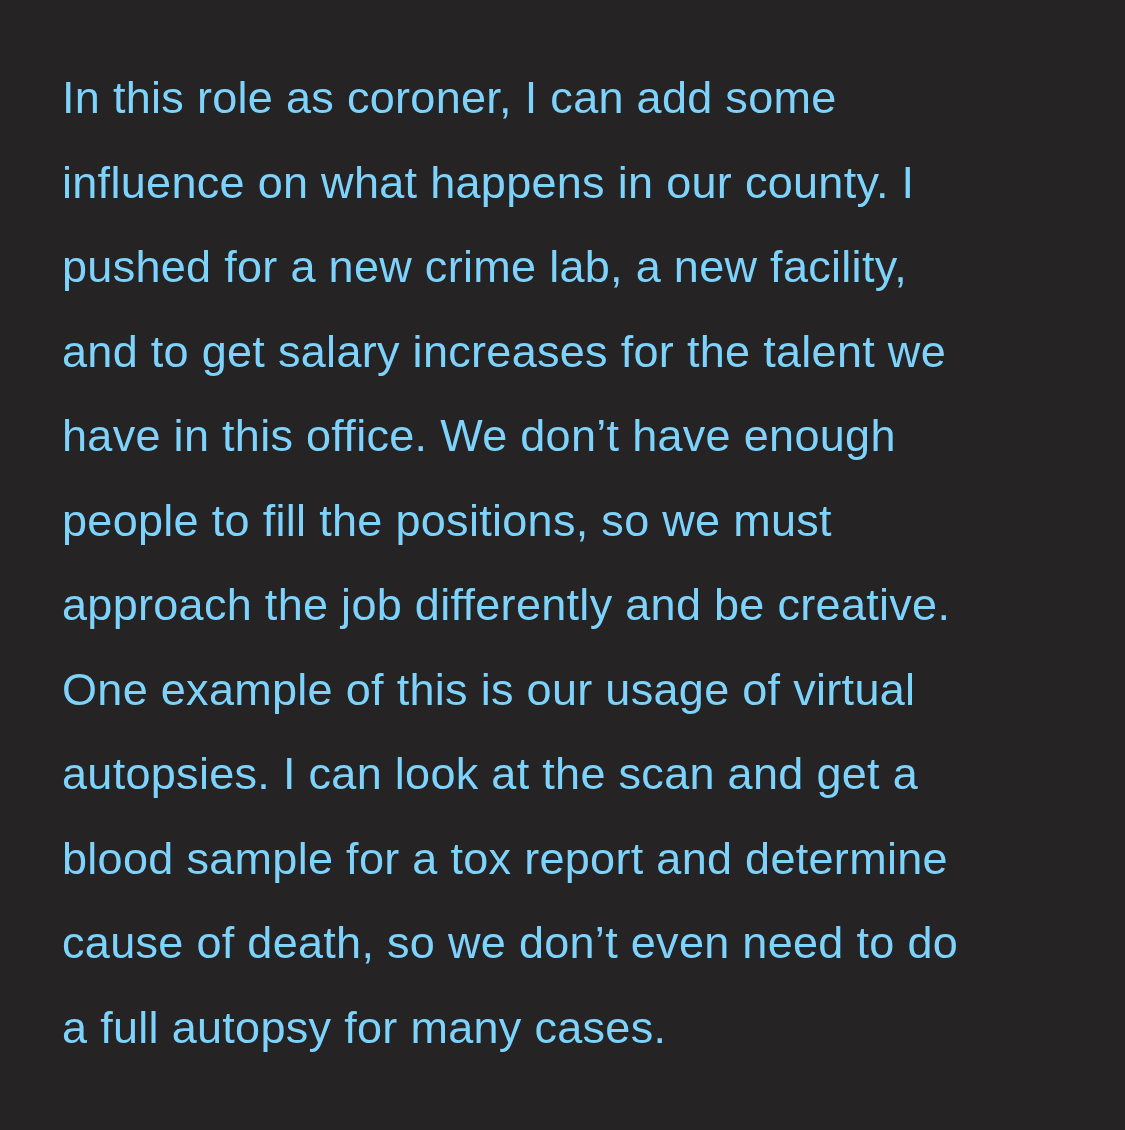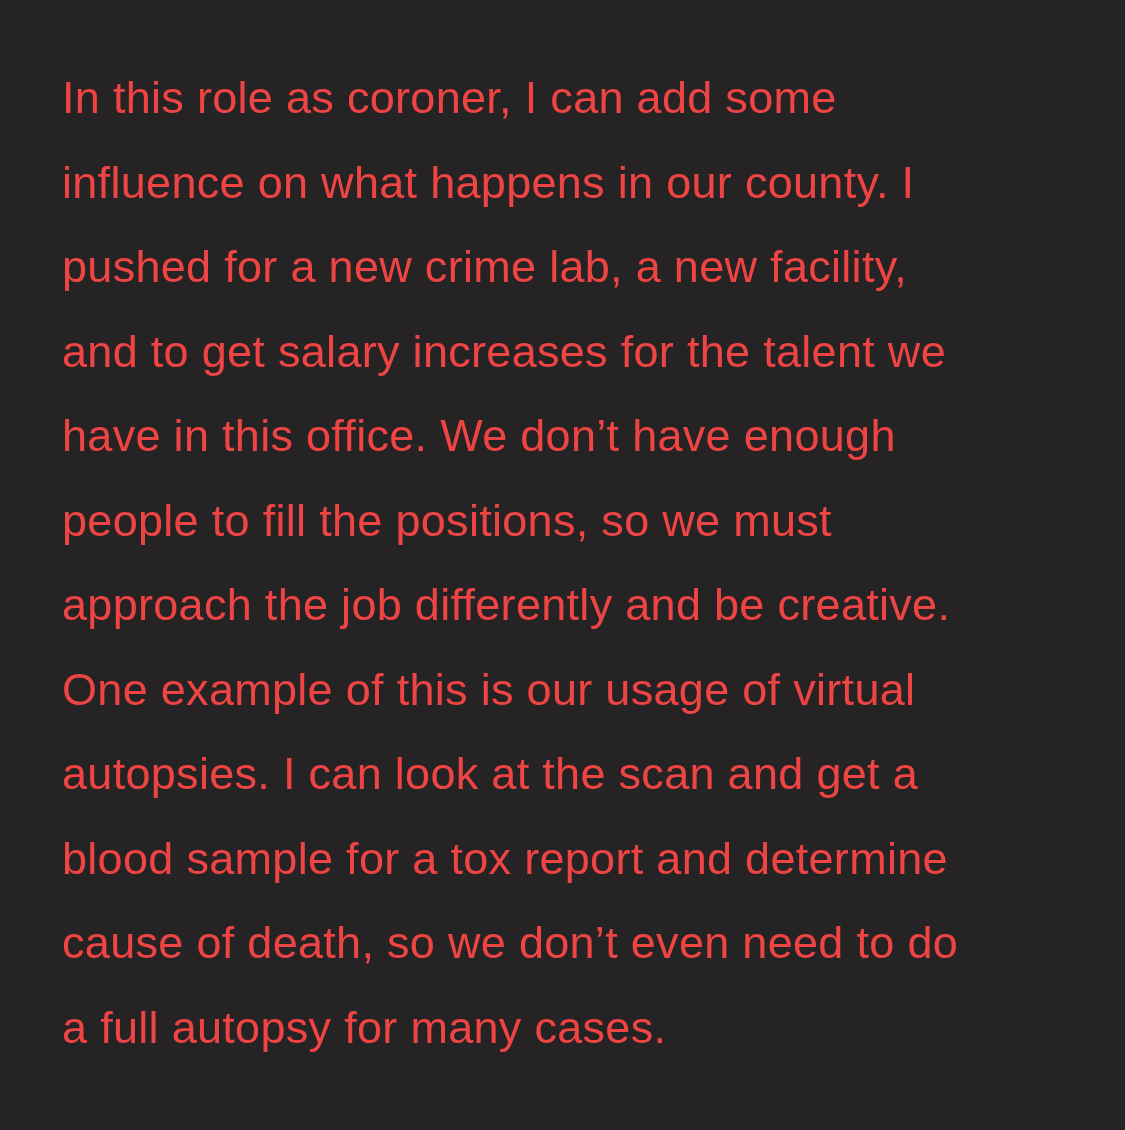--- a/index.html
+++ b/index.html
@@ -22,21 +22,21 @@
   .passage {
     position: absolute;
     left: 62px;
     top: 56px;
     width: 1005px;
     margin: 0;
     font-size: 45px;
     font-weight: 400;
     line-height: 84.5px;
     letter-spacing: 0.3px;
-    color: #ef4444;
+    color: #7dd3fc;
     white-space: pre-line;
     -webkit-font-smoothing: antialiased;
   }
 </style>
 </head>
 <body>
 
 <div class="text-page">
   <p class="passage">In this role as coroner, I can add some
 influence on what happens in our county. I

